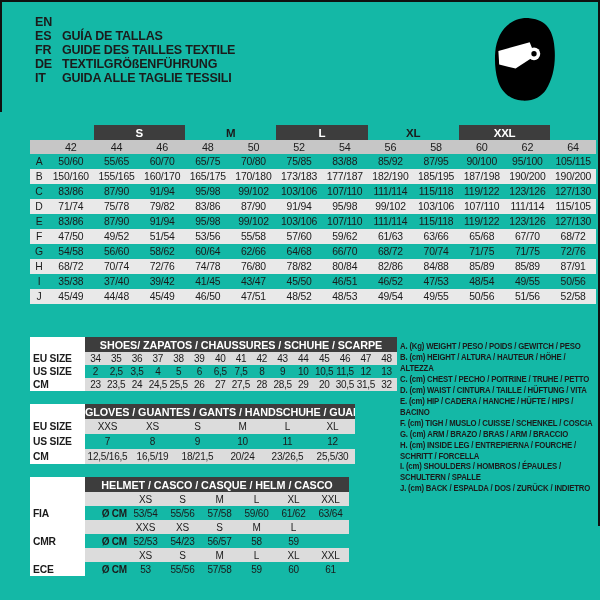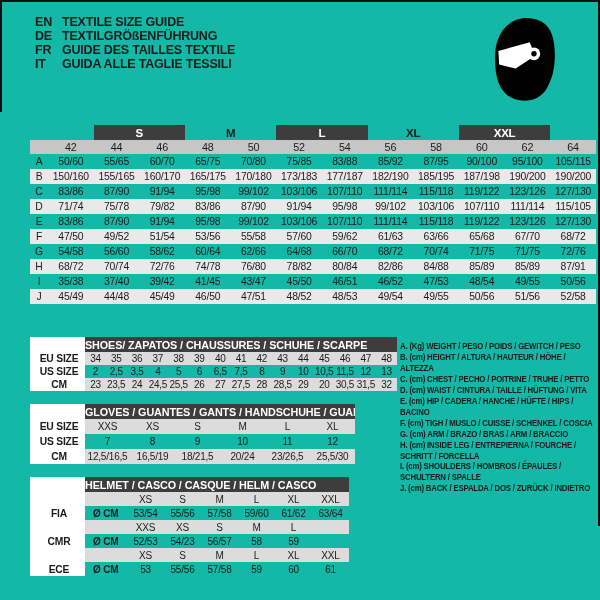--- a/index.html
+++ b/index.html
@@ -25,25 +25,25 @@
   .main{position:absolute;left:30px;top:125px;width:566px;}
   .main td{font-size:10.4px;height:15px;}
   .main td.band{font-weight:bold;font-size:11.5px;height:14px;}
   .main td.band.dark{background:var(--dark,#3d3d3d);color:#fff;}
   .main tr.numrow td{background:var(--numgray,#c6c6c6);height:14px;font-size:10.8px;}
   .main tr.stripe td{background:var(--stripe,#e9e9e9);}
 
   
   .sec{position:absolute;left:30px;}
   .sec td{font-size:10px;height:14px;}
-  .sec td.lbl{text-align:center;font-weight:bold;font-size:10.3px;background:#fff;padding-left:3px;}
-  .sec td.bar{background:var(--dark,#3d3d3d);color:#fff;text-align:left;font-weight:bold;
+  .sec td.lbl{text-align:left;font-weight:bold;font-size:10.3px;background:#fff;padding-left:3px;}
+  .sec td.bar{background:var(--dark,#3d3d3d);color:#fff;text-align:center;font-weight:bold;
               font-size:10.8px;height:15px;padding-left:0;letter-spacing:-0.1px;}
   .sec tr.gray td:not(.lbl){background:var(--rowgray,#dcdcdc);}
-  .sec td.unit{text-align:left;font-weight:bold;padding-left:8px;}
+  .sec td.unit{text-align:right;font-weight:bold;padding-left:8px;}
   .shoes{top:337px;width:367px;}
   .shoes td{font-size:10px;height:13px;letter-spacing:-0.3px;}
   .shoes td.lbl{font-size:10.3px;letter-spacing:-0.2px;}
   .gloves{top:404px;width:325px;}
   .gloves td{height:15px;}
   .helmet-sec{top:477px;width:319px;}
 
   
   .legend{position:absolute;left:400px;top:341px;width:212px;font-weight:bold;
           font-size:8.4px;line-height:10.95px;transform:scaleX(0.93);transform-origin:left top;}
@@ -53,29 +53,32 @@
 
 <div class="page" style="--dark: #3d3d3d; --numgray: #c6c6c6; --stripe: #e9e9e9; --rowgray: #dcdcdc;">
 
   <div class="frame-top"></div>
   <div class="frame-left"></div>
   <div class="frame-right"></div>
 
   <div class="lang">
     <div class="lang-row">
       <span class="lang-code">EN</span>
-      <span>TEXTILE SIZE GUIDE</span>
+    </div>
+    <div class="lang-row">
+      <span class="lang-code">ES</span>
+      <span>GUÍA DE TALLAS</span>
+    </div>
+    <div class="lang-row">
+      <span class="lang-code">FR</span>
+      <span>GUIDE DES TAILLES TEXTILE</span>
     </div>
     <div class="lang-row">
       <span class="lang-code">DE</span>
       <span>TEXTILGRÖßENFÜHRUNG</span>
-    </div>
-    <div class="lang-row">
-      <span class="lang-code">FR</span>
-      <span>GUIDE DES TAILLES TEXTILE</span>
     </div>
     <div class="lang-row">
       <span class="lang-code">IT</span>
       <span>GUIDA ALLE TAGLIE TESSILI</span>
     </div>
   </div>
 
   <div class="helmet-icon">
     <svg width="72" height="88" viewBox="4 0 92 110" preserveAspectRatio="none" aria-hidden="true">
       <path fill="#000" d="M56,4 C30,2 14,22 12,46 C11,58 12,71 15,81 C19,96 31,106 46,107 C60,108 71,102 77,93 C85,81 89,64 88,45 C87,20 78,6 56,4 Z"></path>

